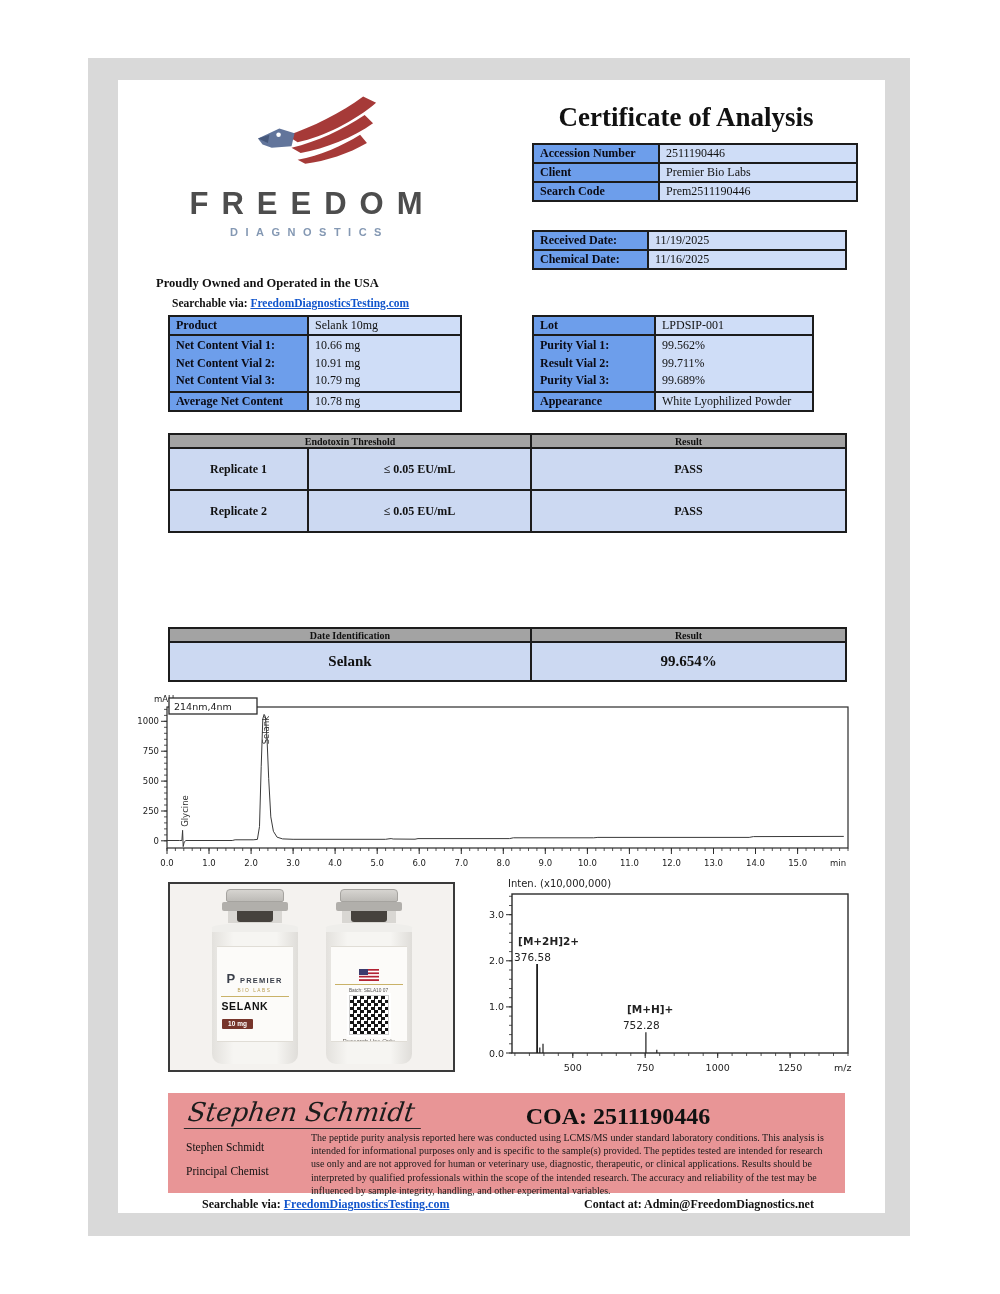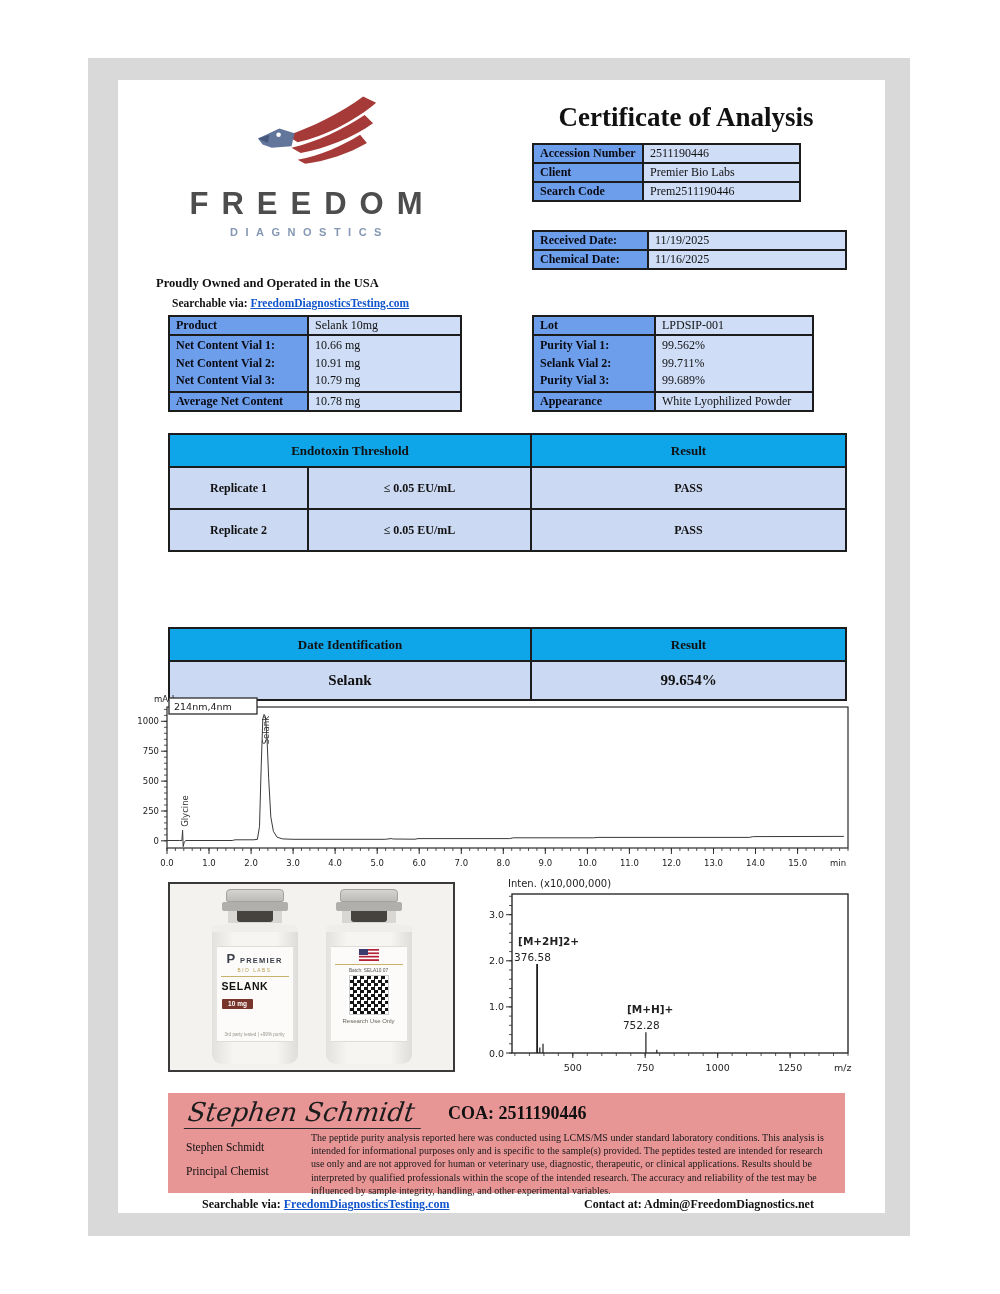--- a/index.html
+++ b/index.html
@@ -28,21 +28,21 @@
   td.v { background:#cfddf7; }
   .info-table { left:414px; top:63px; }
   .date-table { left:414px; top:150px; }
   .prod-table { left:50px;  top:235px; }
   .lot-table  { left:414px; top:235px; }
   .multiline div { line-height:17.5px; }
 
   
   table.res { border-collapse:collapse; text-align:center; }
   table.res td { border:2px solid #1c1c1c; font-weight:bold; }
-  td.hdr { background:#0ea5e9; font-size:13px; height:33px; }
+  td.hdr { background:#a3a3a3; font-size:10px; height:14px; }
   td.body-blue { background:#ccd9f2; }
   .endo-table { left:50px; top:353px; }
   .endo-table td.body-blue { height:42px; font-size:12px; }
   .mass-table { left:50px; top:547px; }
   .mass-table td.body-blue { height:39px; font-size:15px; }
 
   .banner { left:50px; top:483px; width:677px; height:37px; background:#e89596;
             border:2px solid #5c4747; text-align:center; font-weight:bold; font-size:12px;
             display:flex; align-items:center; justify-content:center; }
 
@@ -54,42 +54,42 @@
   
   .vial-box { left:50px; top:802px; width:287px; height:190px; border:2px solid #3a3a3a;
               background:#f4f2ef; display:flex; align-items:center; justify-content:center; gap:10px; padding:6px; }
   .vial { width:104px; height:176px; position:relative; display:flex; flex-direction:column; align-items:center; }
   .cap1 { width:58px; height:13px; background:linear-gradient(#d6d4d0,#bdbbb7); border:1px solid #a5a39f; border-radius:4px 4px 2px 2px; }
   .cap2 { width:66px; height:9px;  background:#b1afab; border-radius:2px; }
   .neck { width:54px; height:12px; background:#d9d7d3; display:flex; justify-content:center; }
   .stopper { width:36px; height:11px; background:#46423d; border-radius:0 0 3px 3px; }
   .shoulder { width:86px; height:9px; background:#efeeeb; border-radius:100% 100% 0 0; }
   .glass { width:86px; height:132px; background:linear-gradient(90deg,#e3e1dd,#f6f5f2 25%,#f6f5f2 75%,#dfddd9); border-radius:0 0 10px 10px; display:flex; justify-content:center; }
-  .vlabel { margin-top:14px; width:76px; height:96px; background:#fcfbf9; border-top:1px solid #e0ddd6; border-bottom:1px solid #e0ddd6; text-align:center; font-family:"Liberation Sans", sans-serif; overflow:hidden; padding-top:2px; }
+  .vlabel { margin-top:14px; width:76px; height:96px; background:#fcfbf9; border-top:1px solid #e0ddd6; border-bottom:1px solid #e0ddd6; text-align:center; font-family:"Liberation Sans", sans-serif; overflow:hidden; padding-top:22px; }
   .brand-p { font-size:13px; font-weight:bold; color:#3a3f4a; letter-spacing:.5px; }
   .brand-name { font-size:7.5px; font-weight:bold; letter-spacing:1.2px; color:#3a3f4a; display:inline; }
   .brand-sub { font-size:4.8px; letter-spacing:1.5px; color:#b79b4e; margin-top:1px; }
   .gold-hr { border:0; border-top:1px solid #c9b268; margin:3px 4px; }
   .vprod { font-size:10.5px; font-weight:bold; color:#33384
 2; letter-spacing:.6px; text-align:left; padding-left:5px; margin-top:2px; }
   .vchip { display:inline-block; background:#77352b; color:#fff; font-size:6.5px; font-weight:bold; padding:1.5px 6px; border-radius:1px; margin-top:3px; margin-left:-34px; }
   .vfoot { font-size:4.6px; color:#9a968e; margin-top:22px; }
   .flag { margin:0 auto; display:block; }
   .vbatch { font-size:4.8px; color:#555; margin-top:3px; }
   .qr { width:40px; height:40px; margin:2px auto 0; background:repeating-conic-gradient(#161616 0% 25%, #ffffff 0% 50%) 0 0 / 7px 7px; outline:2px solid #fff; border:1px solid #ccc; }
   .vnote { font-size:6px; color:#6b675f; margin-top:3px; }
 
   
   .sig-block { left:50px; top:1013px; width:677px; height:100px; background:#e89596; }
   .sig-script { position:absolute; left:18px; top:4px; font-family:"DejaVu Serif", serif;
                 font-style:italic; font-size:26px; color:#1c1c1c; transform:skewX(-8deg);
                 border-bottom:1.6px solid #2a2a2a; padding:0 8px 1px 2px; }
   .sig-name { position:absolute; left:18px; top:48px; font-size:11.5px; }
   .sig-role { position:absolute; left:18px; top:72px; font-size:11.5px; }
-  .coa      { position:absolute; left:280px; top:10px; width:340px; text-align:left; font-size:18px; font-weight:bold; }
+  .coa      { position:absolute; left:280px; top:10px; width:340px; text-align:center; font-size:24px; font-weight:bold; }
   .disclaimer { position:absolute; left:143px; top:38px; width:522px; font-size:10px; line-height:1.32; color:#1a1a1a; }
 
   .footer-left  { left:84px;  top:1117px; font-weight:bold; font-size:12px; }
   .footer-right { left:466px; top:1117px; font-weight:bold; font-size:12px; }
 </style>
 </head>
 <body>
 
 <div class="frame"></div>
 <div class="page">
@@ -107,22 +107,22 @@
     </svg>
     <div class="logo-word">FREEDOM</div>
     <div class="logo-sub">DIAGNOSTICS</div>
   </div>
 
   <div class="abs doc-title">Certificate of Analysis</div>
 
   <table class="kv abs info-table">
     <tbody>
         <tr>
-          <td class="k" style="width:110px">Accession Number</td>
-          <td class="v" style="width:157px">2511190446</td>
+          <td class="k" style="width:126px">Accession Number</td>
+          <td class="v" style="width:198px">2511190446</td>
         </tr>
     <tr>
           <td class="k">Client</td>
           <td class="v">Premier Bio Labs</td>
         </tr>
     <tr>
           <td class="k">Search Code</td>
           <td class="v">Prem2511190446</td>
         </tr>
   </tbody>
@@ -174,21 +174,21 @@
 
   <table class="kv abs lot-table">
     <tbody>
         <tr>
           <td class="k" style="width:122px">Lot</td>
           <td class="v" style="width:158px">LPDSIP-001</td>
         </tr>
     <tr>
       <td class="k multiline">
         <div>Purity Vial 1:</div>
-        <div>Selank Vial 2:</div>
+        <div>Result Vial 2:</div>
         <div>Purity Vial 3:</div>
       </td>
       <td class="v multiline">
         <div>99.562%</div>
         <div>99.711%</div>
         <div>99.689%</div>
       </td>
     </tr>
     <tr>
           <td class="k">Appearance</td>

